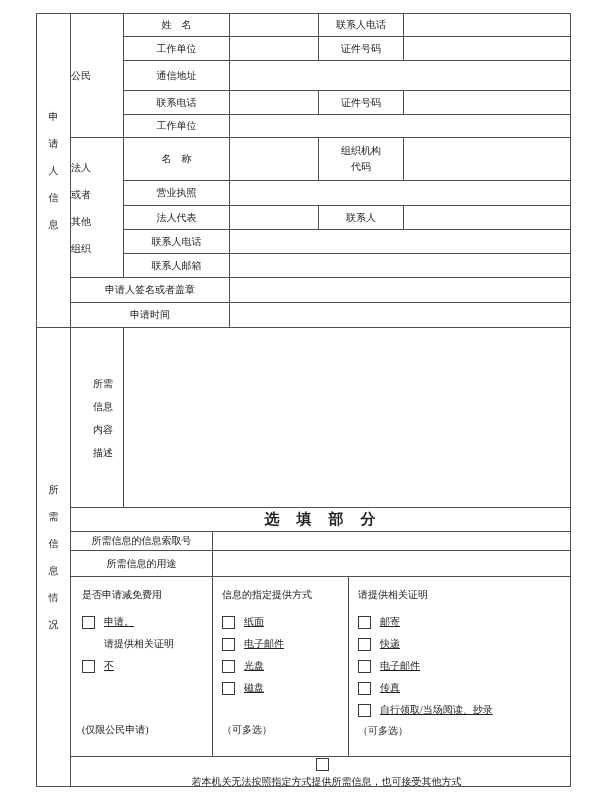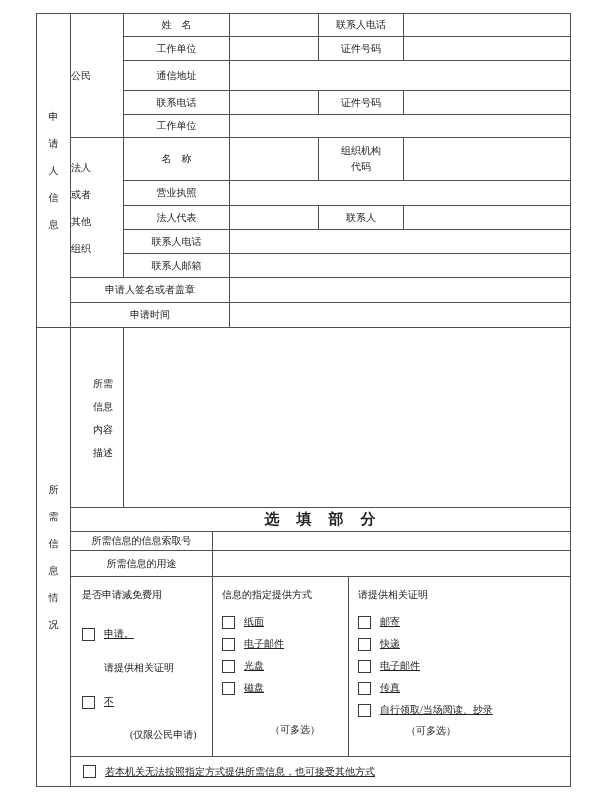--- a/index.html
+++ b/index.html
@@ -22,30 +22,30 @@
   .group{text-align:left;white-space:pre-line;line-height:27px;}
   .lbl{text-align:center;}
   .lbl-ml{white-space:pre-line;line-height:16px;}
   .desc-lbl{text-align:center;white-space:pre-line;line-height:23px;padding-left:12px;}
   .hdr{text-align:center;font-weight:bold;font-size:15px;letter-spacing:1px;}
   .chk-td{vertical-align:top;}
   .colflex{
     display:flex;flex-direction:column;box-sizing:border-box;
     height:178px;padding:7px 2px 15px 9px;
   }
-  .colflex-fee{padding-left:11px;gap:12px;}
+  .colflex-fee{padding-left:11px;}
   .sec-title{min-height:22px;line-height:22px;margin-bottom:5px;}
   .opt{display:flex;align-items:center;min-height:22px;line-height:22px;text-decoration:underline;}
   .cb{
     display:inline-block;width:11px;height:11px;border:1px solid #3a3a3a;
     margin-right:9px;flex:none;background:#ffffff;
   }
   .opt-note{padding-left:22px;min-height:22px;line-height:22px;}
-  .foot{margin-top:auto;min-height:20px;line-height:20px;margin-left:48px;}
-  .bot-note{display:flex;align-items:center;height:28px;padding-left:12px;box-sizing:border-box;}
+  .foot{margin-top:auto;min-height:20px;line-height:20px;}
+  .bot-note{display:flex;align-items:center;height:28px;padding-left:12px;box-sizing:border-box;flex-direction:column;}
 </style>
 </head>
 <body>
 
 <div class="page">
   <div class="wrap">
 
     <table class="tbl tbl-top">
       <colgroup>
         <col style="width:34px">

